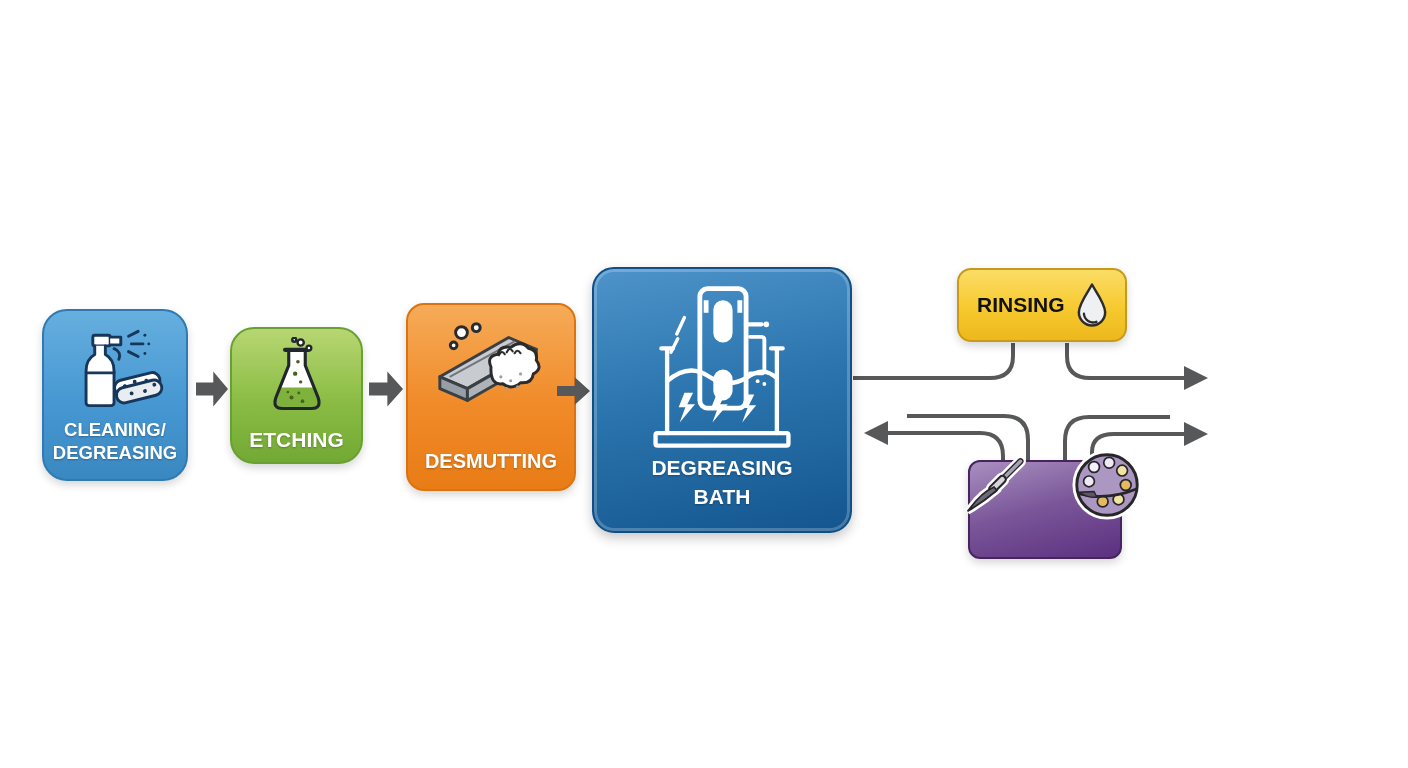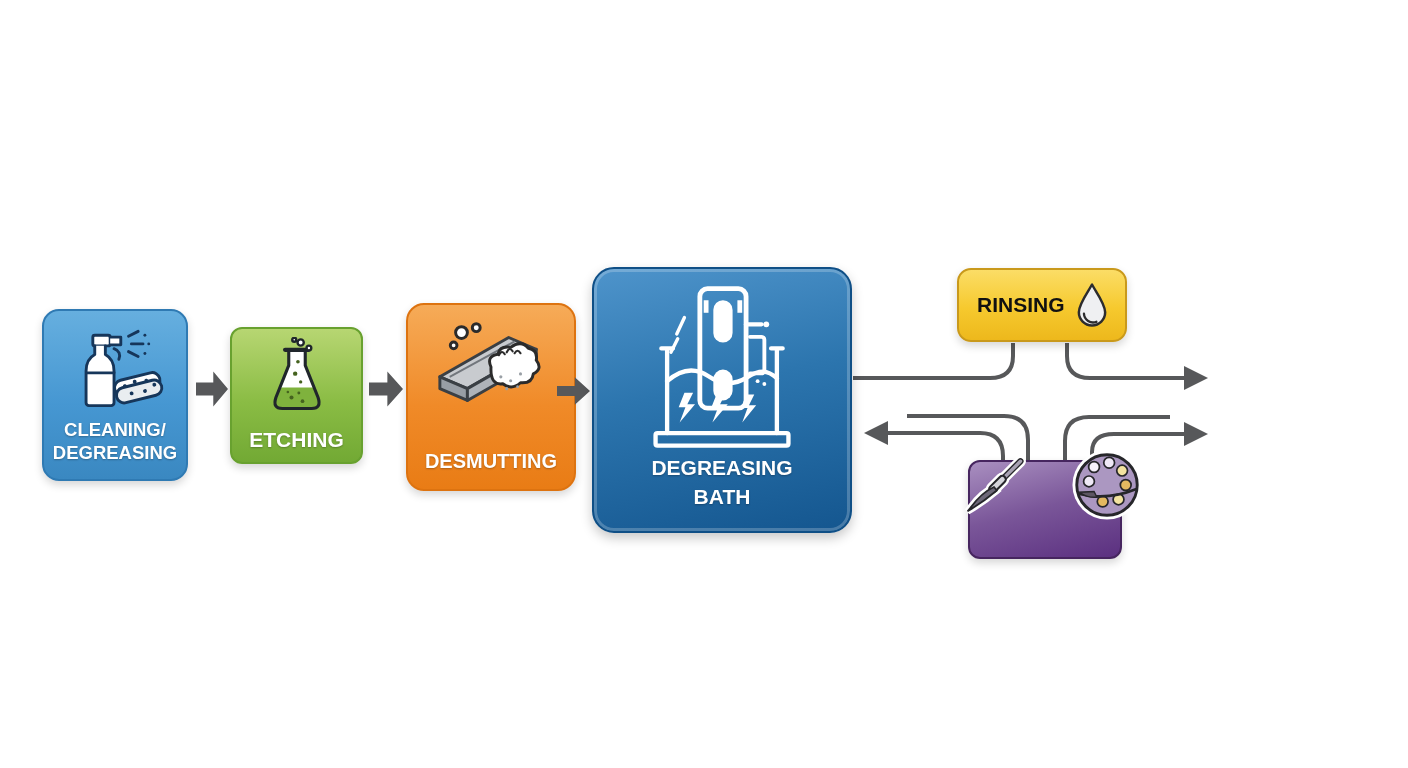--- a/index.html
+++ b/index.html
@@ -7,25 +7,25 @@
          font-family:"Liberation Sans",sans-serif;}
   .title{position:absolute;left:552px;top:233px;width:360px;text-align:center;
          font-size:24px;font-weight:700;color:#0d0d0d;letter-spacing:.2px;}
   .connectors{position:absolute;left:0;top:0;pointer-events:none;}
   .box{position:absolute;display:flex;flex-direction:column;align-items:center;
        color:#fff;font-weight:700;box-shadow:0 4px 9px rgba(0,0,0,.16);}
   .label{text-align:center;text-shadow:0 1px 2px rgba(0,0,0,.28);}
   .barrow{position:absolute;background:#57585a;
           clip-path:polygon(0% 33%,54% 33%,54% 4%,100% 50%,54% 96%,54% 67%,0% 67%);}
   
-  .cleaning{left:42px;top:309px;width:146px;height:172px;border-radius:17px;
+  .cleaning{left:42px;top:309px;width:146px;height:172px;border-radius:25px;
     background:linear-gradient(180deg,#66afdf 0%,#4697d2 55%,#3a88c1 100%);
     border:2px solid #2f7ab3;justify-content:space-between;padding:12px 0 14px;box-sizing:border-box;}
   .cleaning .label{font-size:18.5px;line-height:1.28;}
-  .etching{left:230px;top:327px;width:133px;height:137px;border-radius:12px;
+  .etching{left:230px;top:327px;width:133px;height:137px;border-radius:24px;
     background:linear-gradient(180deg,#b7d672 0%,#8abc44 55%,#72a934 100%);
     border:2px solid #68a12f;justify-content:space-between;padding:8px 0 10px;box-sizing:border-box;}
   .etching .label{font-size:21px;}
   .desmutting{left:406px;top:303px;width:170px;height:188px;border-radius:18px;
     background:linear-gradient(180deg,#f6ab58 0%,#f08a28 55%,#e97c15 100%);
     border:2px solid #dd7310;justify-content:space-between;padding:14px 0 16px;box-sizing:border-box;}
   .desmutting .label{font-size:20px;}
   .anodizing{left:592px;top:267px;width:260px;height:266px;border-radius:22px;
     background:linear-gradient(168deg,#4e94cb 0%,#2c75ae 45%,#14568f 100%);
     border:2px solid #0f4f86;justify-content:space-between;padding:12px 0 20px;box-sizing:border-box;

